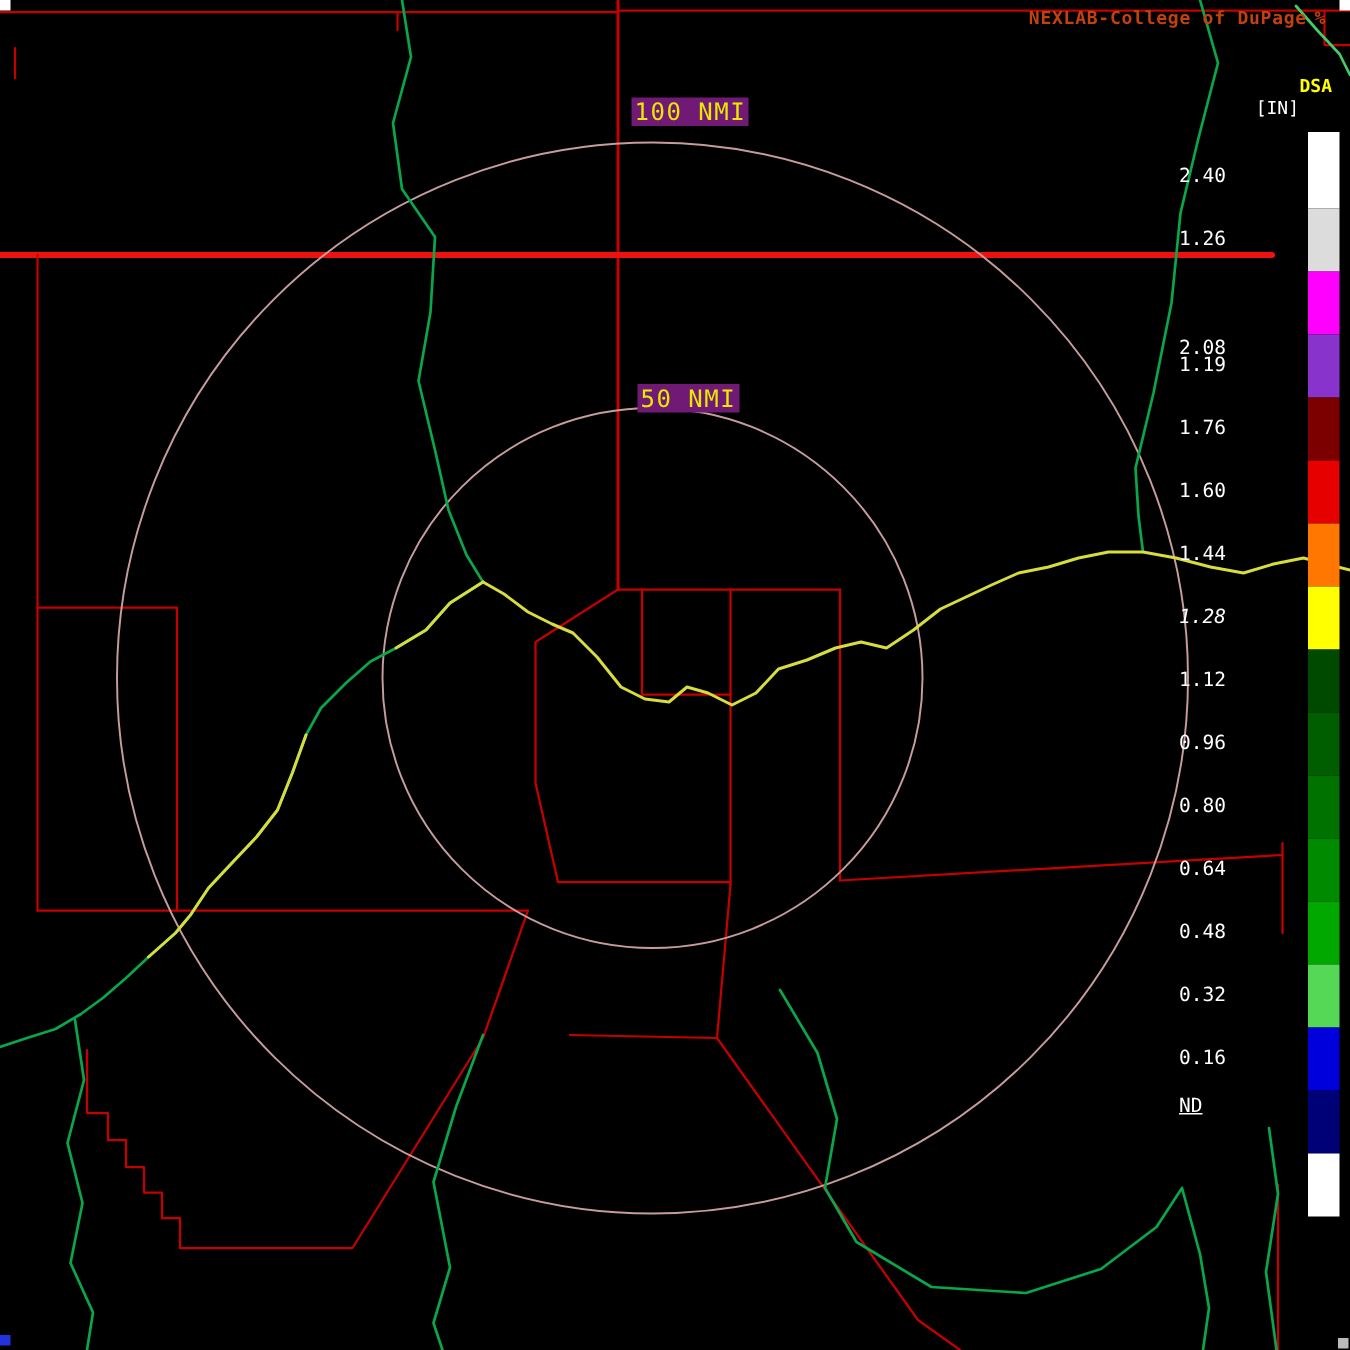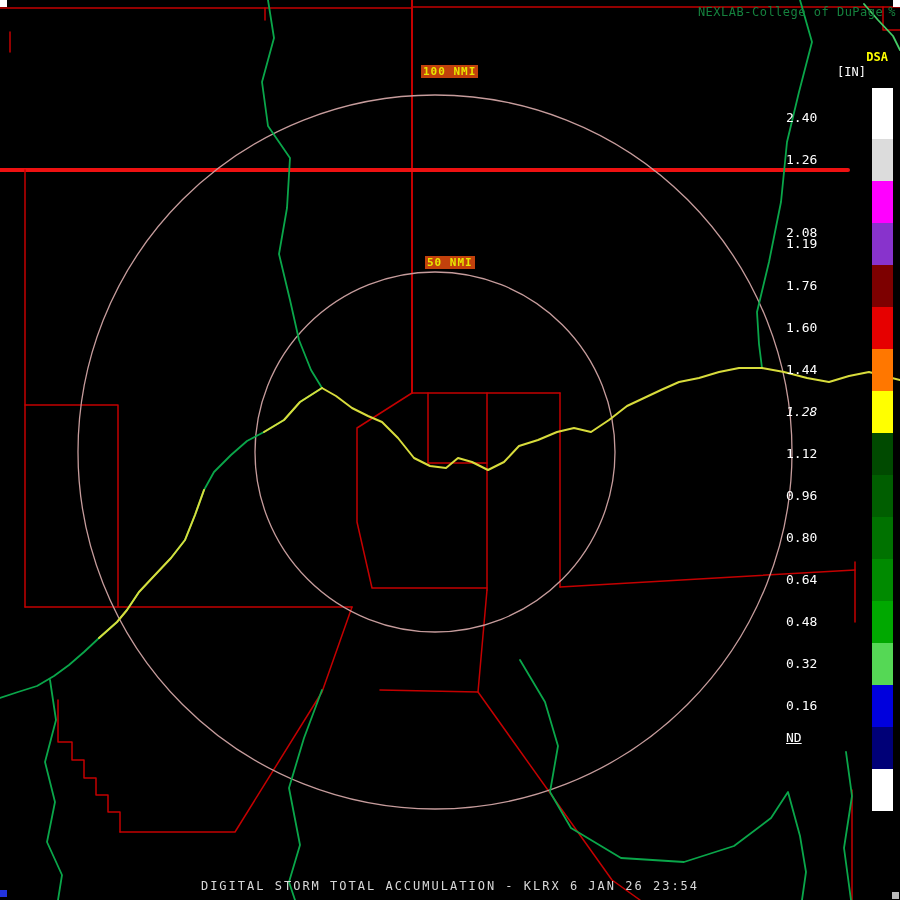--- a/index.html
+++ b/index.html
@@ -2,28 +2,28 @@
 <html><head>
 <meta charset="utf-8">
 <style>
   html,body{margin:0;padding:0;background:#000;}
   #screen{
     position:relative;width:900px;height:900px;background:#000;
     overflow:hidden;font-family:"DejaVu Sans Mono","Liberation Mono",monospace;
   }
   #map{position:absolute;left:0;top:0;}
   .ring-label{
-    position:absolute;color:#e8e800;font-size:11px;font-weight:bold;
-    letter-spacing:1px;background:#c2410c;padding:0 2px;z-index:5;
+    position:absolute;color:#e8e800;font-size:16px;font-weight:normal;
+    letter-spacing:1px;background:#701a75;padding:0 2px;z-index:5;
   }
   .lbl100{left:421px;top:65px;}
   .lbl50{left:425px;top:256px;}
   .brand{
-    position:absolute;top:5px;right:4px;color:#15803d;font-size:12px;
-    font-weight:normal;z-index:6;letter-spacing:0.5px;
+    position:absolute;top:5px;right:16px;color:#c2410c;font-size:12px;
+    font-weight:bold;z-index:6;letter-spacing:0.5px;
   }
   .brand-suffix{margin-left:5px;}
   .dsa{position:absolute;top:50px;right:12px;color:#ffff00;font-size:12px;font-weight:bold;z-index:6;}
   .units{position:absolute;top:65px;right:34px;color:#ffffff;font-size:12px;z-index:6;}
   .cb-seg{position:absolute;z-index:4;}
   .cb-label{
     position:absolute;left:786px;width:74px;color:#ffffff;
     font-size:13px;line-height:14px;z-index:5;
   }
   .caption{
@@ -80,21 +80,20 @@
     </svg>
 
   <div class="ring-label lbl100">100 NMI</div>
   <div class="ring-label lbl50">50 NMI</div>
 
   <div class="brand"><span>NEXLAB-College of DuPage</span><span class="brand-suffix">%</span></div>
 
   <div class="dsa">DSA</div>
   <div class="units">[IN]</div>
 
-  <div class="caption">DIGITAL STORM TOTAL ACCUMULATION - KLRX 6 JAN 26 23:54</div>
 
   <div class="corner tl" style="background: rgb(255, 255, 255);"></div>
   <div class="corner tr" style="background: rgb(255, 255, 255);"></div>
   <div class="corner bl" style="background: rgb(34, 51, 221);"></div>
   <div class="corner br" style="background: rgb(187, 187, 187);"></div>
 
 <div class="cb-seg" style="left: 872px; width: 21px; top: 88px; height: 51px; background: rgb(255, 255, 255);"></div>
     <div class="cb-seg" style="left: 872px; width: 21px; top: 139px; height: 42px; background: rgb(220, 220, 220);"></div>
     <div class="cb-seg" style="left: 872px; width: 21px; top: 181px; height: 42px; background: rgb(255, 0, 255);"></div>
     <div class="cb-seg" style="left: 872px; width: 21px; top: 223px; height: 42px; background: rgb(136, 51, 204);"></div>

